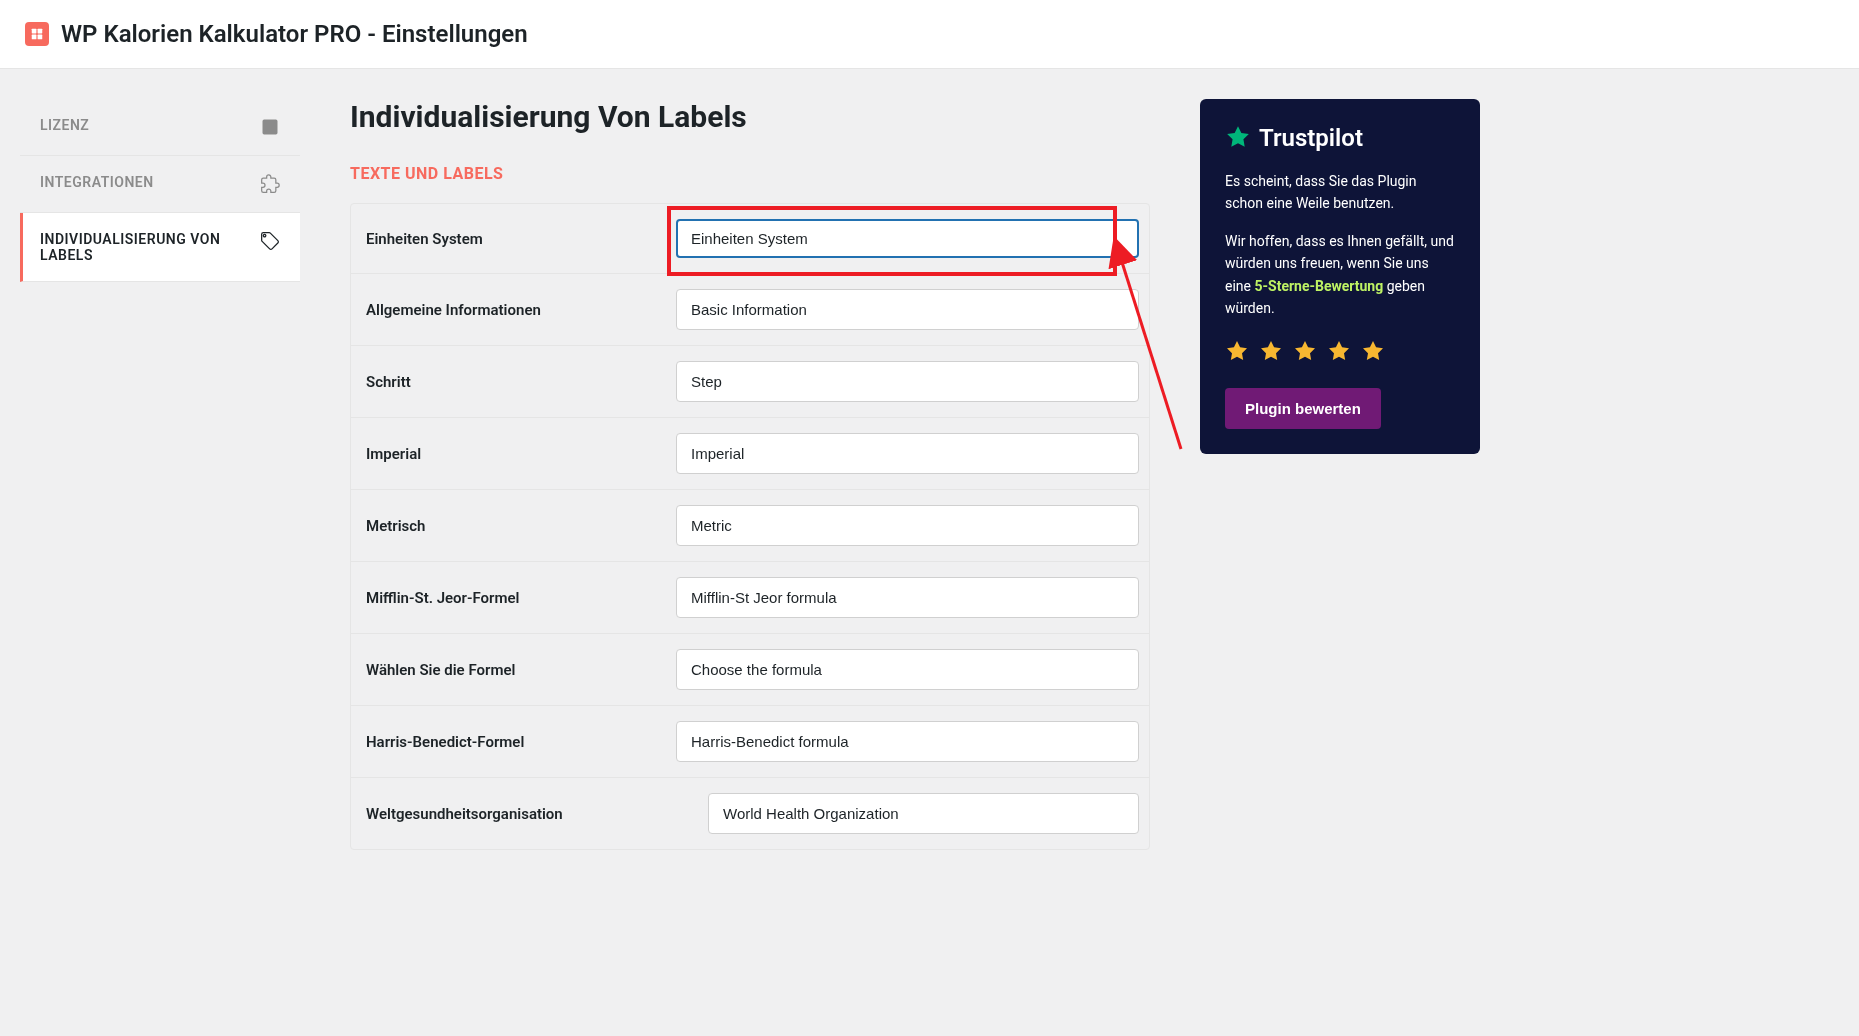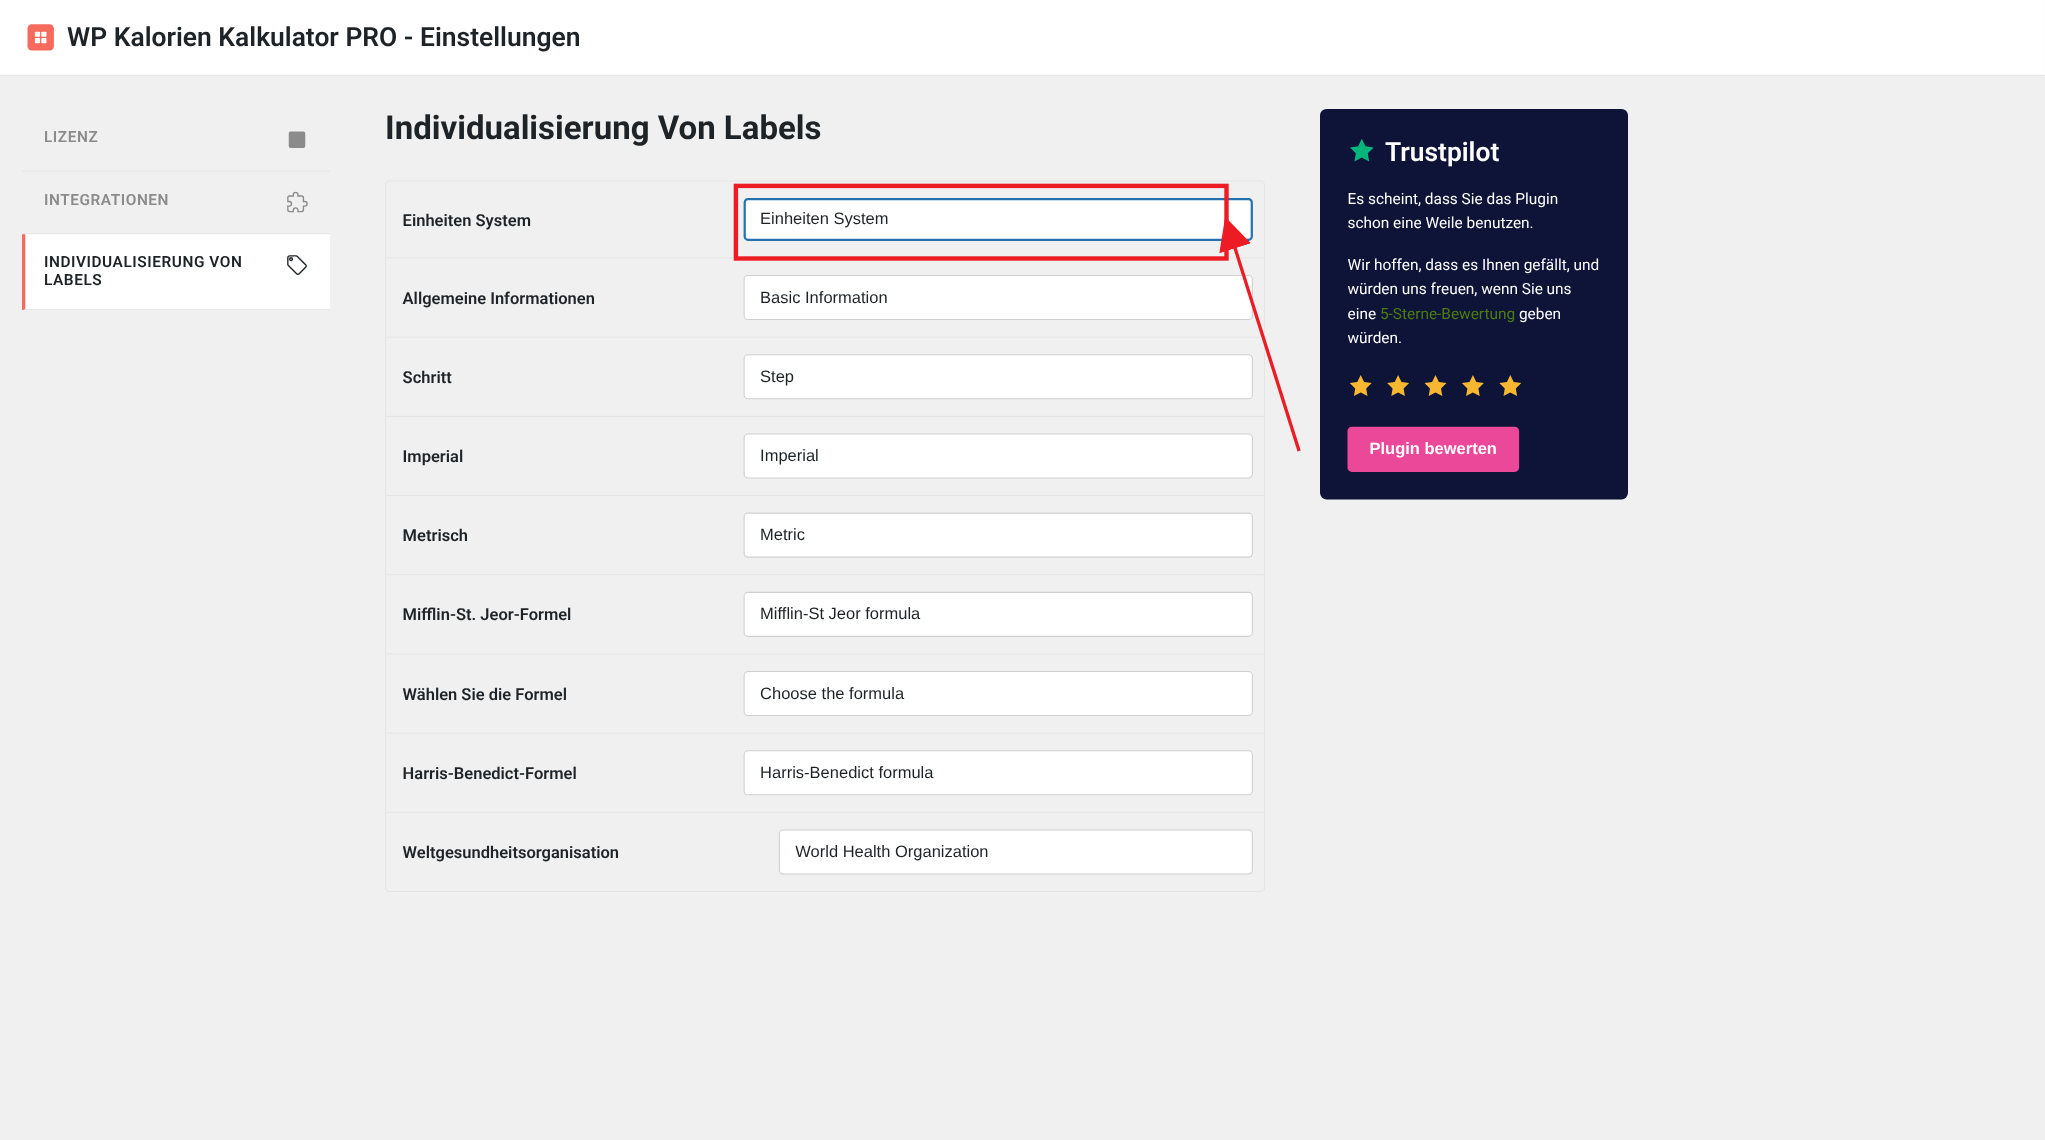--- a/index.html
+++ b/index.html
@@ -194,39 +194,39 @@
       font-weight: 600;
     }
     
     .trustpilot-message {
       font-size: 14px;
       line-height: 1.6;
       margin-bottom: 15px;
     }
     
     .trustpilot-highlight {
-      color: #4d7c0f;
-      font-weight: 400;
+      color: #bef264;
+      font-weight: 700;
     }
     
     .trustpilot-stars {
       display: flex;
       gap: 10px;
       margin-bottom: 25px;
       margin-top: 20px;
     }
     
     .trustpilot-stars svg {
       width: 24px;
       height: 24px;
       fill: #f7b731;
     }
     
     .trustpilot-button {
-      background: #ec4899;
+      background: #701a75;
       color: #fff;
       border: none;
       padding: 12px 20px;
       border-radius: 4px;
       font-size: 15px;
       font-weight: 600;
       cursor: pointer;
     }
   </style>
 </head>
@@ -262,20 +262,21 @@
     <div class="sidebar-item active">
       <span class="sidebar-item-label">INDIVIDUALISIERUNG VON LABELS</span>
       <svg class="sidebar-icon" viewBox="0 0 24 24">
         <path d="M21.41 11.58l-9-9C12.05 2.22 11.55 2 11 2H4c-1.1 0-2 .9-2 2v7c0 .55.22 1.05.59 1.42l9 9c.36.36.86.58 1.41.58s1.05-.22 1.41-.59l7-7c.37-.36.59-.86.59-1.41s-.23-1.06-.59-1.42zM5.5 7a1.5 1.5 0 1 1 0-3 1.5 1.5 0 0 1 0 3z" fill="none" stroke="#1d2327" stroke-width="1.5"></path>
       </svg>
     </div>
   </div>
 
   <div class="main-content">
     <h2 class="page-title">Individualisierung Von Labels</h2>
+    <div class="section-label">TEXTE UND LABELS</div>
 
     <div class="form-section" style="position: relative;">
 
       <div class="form-row">
         <div class="form-label">Einheiten System</div>
         <input type="text" class="form-input highlighted" value="Einheiten System" style="">
       </div>
 
       <div class="highlight-box" style="top: 2px; left: 316px; width: 450px; height: 70px;"></div>
 

